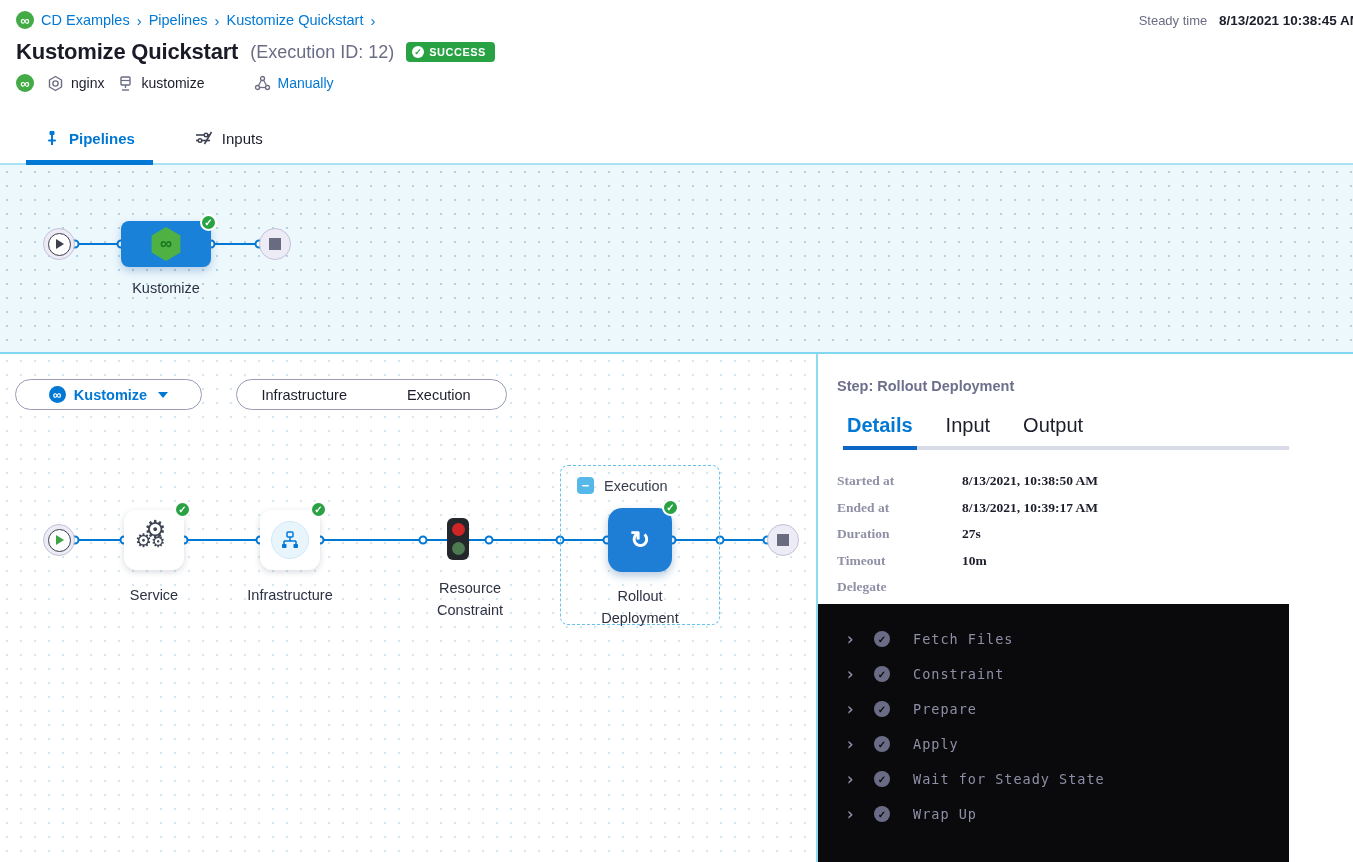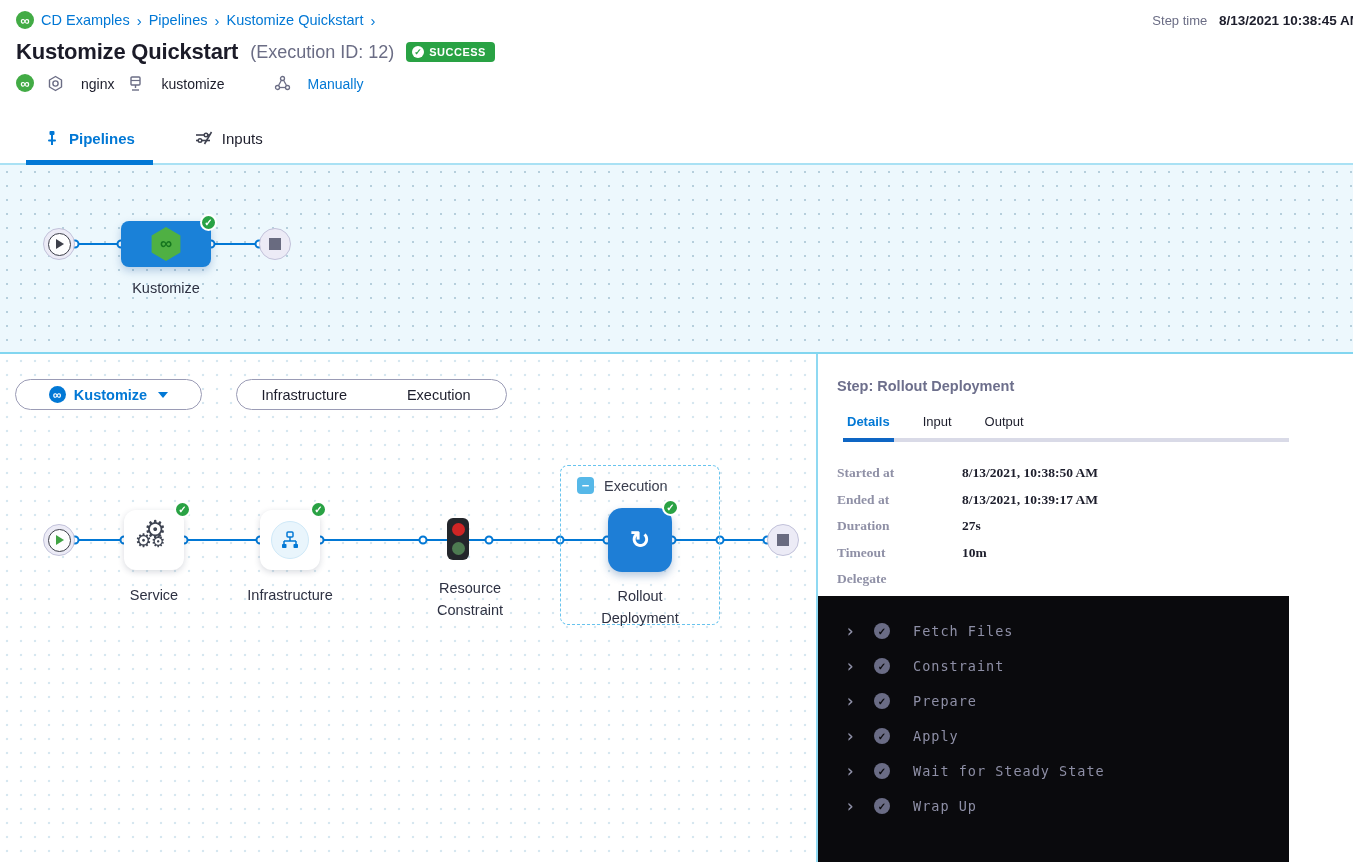--- a/index.html
+++ b/index.html
@@ -23,21 +23,21 @@
   .page-title { font-size:22px; font-weight:700; color:#1b1b28; letter-spacing:-0.2px; }
   .exec-id { font-size:18px; color:#6b6d85; }
   .status-badge { background:#29a244; color:#fff; font-size:11px; font-weight:700;
                   letter-spacing:0.5px; border-radius:4px; padding:4px 9px 4px 6px;
                   display:inline-flex; align-items:center; gap:5px; }
   .badge-check { width:12px; height:12px; border-radius:50%; background:#fff; color:#29a244;
                  display:inline-flex; align-items:center; justify-content:center; font-size:9px; font-weight:700; }
 
   .tags-row { position:absolute; top:74px; left:16px; display:flex; align-items:center; gap:13px;
               font-size:14px; color:#1d1e2c; }
-  .tag { display:flex; align-items:flex-end; gap:17px; }
+  .tag { display:flex; align-items:center; gap:7px; }
   .tag svg { display:block; }
   .tag-link { color:#0278d5; font-weight:500; }
 
   
   .tabbar { height:52px; display:flex; align-items:stretch; padding-left:26px; gap:24px;
             border-bottom:2px solid #a9e1f4; position:relative; background:#fff; }
   .tab { display:flex; align-items:center; gap:9px; padding:0 18px; font-size:15px;
          color:#1d1e2c; cursor:pointer; position:relative; }
   .tab.active { color:#0278d5; font-weight:600; }
   .tab.active::after { content:""; position:absolute; left:0; right:0; bottom:-2px;
@@ -112,21 +112,21 @@
            border-top:6px solid #0278d5; margin-left:3px; }
   .toggle-pill { position:absolute; left:236px; top:25px; width:271px; height:31px; border-radius:16px;
                  background:#fff; border:1px solid #9a9bb5; display:flex; align-items:center; }
   .toggle-opt { flex:1; text-align:center; font-size:14.5px; color:#1d1e2c; cursor:pointer; }
 
   
   .right-panel { width:473px; border-left:2px solid #8fd9f2; display:flex; flex-direction:column; background:#fff; }
   .panel-title { padding:24px 20px 0 19px; font-size:14.5px; font-weight:600; color:#6d6f8c; }
   .panel-tabs { display:flex; gap:33px; margin:20px 0 0 29px; border-bottom:4px solid #d9dae7;
                 margin-right:0; padding-right:0; }
-  .ptab { padding-bottom:9px; font-size:13px; color:#1d1e2c; cursor:pointer; position:relative; }
+  .ptab { padding-bottom:9px; font-size:20px; color:#1d1e2c; cursor:pointer; position:relative; }
   .ptab.active { color:#0278d5; font-weight:600; }
   .ptab.active::after { content:""; position:absolute; left:-4px; right:-4px; bottom:-4px;
                         height:4px; background:#0e66c4; }
   .detail-rows { padding:21px 20px 0 19px; flex:1;font-family:Liberation Serif, serif; }
   .drow { display:flex; margin-bottom:7px; font-size:13.5px; line-height:1.45; }
   .dlabel { width:125px; flex:none; color:#8f90a6; font-weight:600; }
   .dvalue { color:#1d1e2c; font-weight:700; }
   .dlink { color:#0278d5; font-weight:700; text-decoration:none; cursor:pointer; }
 
   .log-panel { height:272px; background:#0a0a0d; display:flex; flex-direction:column; }
@@ -150,21 +150,21 @@
   <div class="breadcrumb">
     <span class="cd-icon">∞</span>
     <a>CD Examples</a>
     <span class="crumb-sep">›</span>
     <a>Pipelines</a>
     <span class="crumb-sep">›</span>
     <a>Kustomize Quickstart</a>
     <span class="crumb-sep">›</span>
   </div>
   <div class="start-time">
-    <span class="lbl">Step time</span>
+    <span class="lbl">Steady time</span>
     <span class="val">8/13/2021 10:38:45 AM</span>
   </div>
   <div class="title-row">
     <span class="page-title">Kustomize Quickstart</span>
     <span class="exec-id">(Execution ID: 12)</span>
     <span class="status-badge">
       <span class="badge-check">✓</span>
       <span>SUCCESS</span>
     </span>
   </div>

